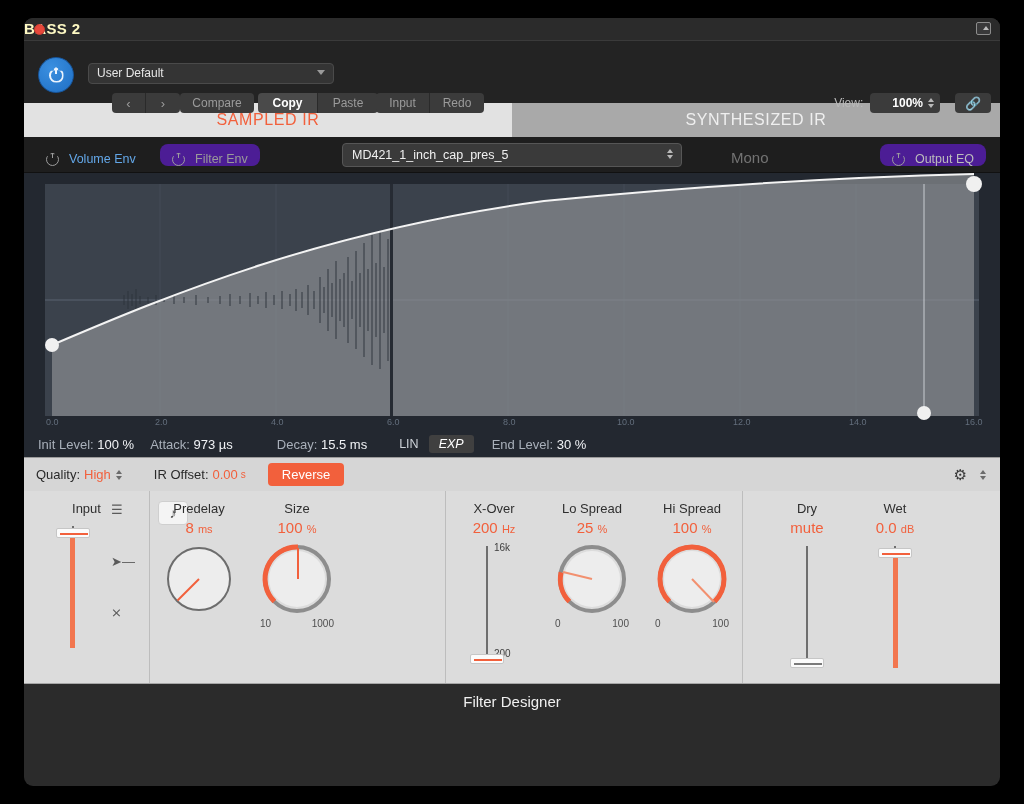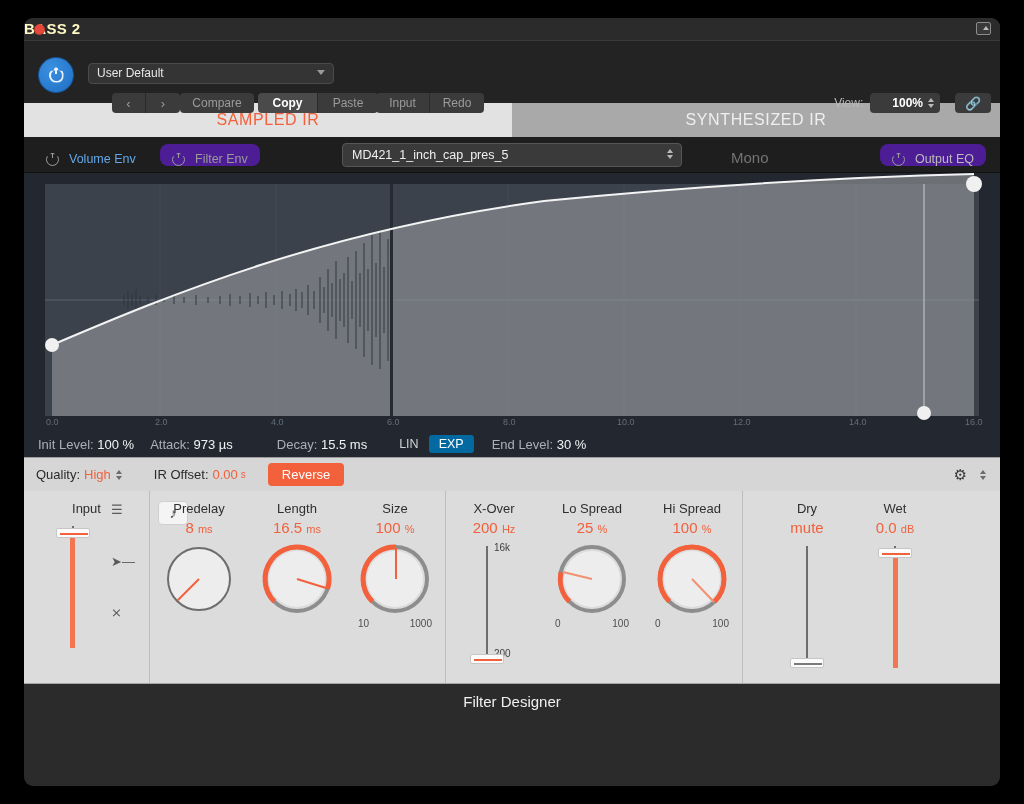--- a/index.html
+++ b/index.html
@@ -237,21 +237,21 @@
     font-size: 13px;
   }
   .ef { color: #a9b0ba; margin-left: 14px; }
   .ef b { color: #f0f2f5; font-weight: normal; }
   .lin-exp { display: flex; margin-left: 22px; }
   .lx {
     padding: 2px 10px; font-size: 12.5px;
     color: #cdd2d8;
     border-radius: 3px;
   }
-  .lx.on { background: #0369a1; color: #ffffff; }
+  .lx.on { background: #404040; color: #ffffff; font-style: italic; }
 
   
   .qualbar {
     position: relative;
     height: 34px;
     background: #d6d6d6;
     display: flex; align-items: center;
     border-top: 1px solid #9b9b9b;
   }
   .q-lbl { margin-left: 12px; font-size: 13px; color: #2a2a2a; }
@@ -604,35 +604,20 @@
           <span class="unit">ms</span>
         </span>
         <span class="knob">
           <svg width="74" height="74" viewBox="0 0 74 74">
             <circle cx="37" cy="37" r="31" fill="#ededed" stroke="#6d6d6d" stroke-width="2"></circle>
             <line x1="37" y1="37" x2="15.5" y2="58.5" stroke="#f2603c" stroke-width="2"></line>
           </svg>
         </span>
       </div>
 
-      <div class="ctl" style="width:98px">
-        <span class="name">Length</span>
-        <span class="val">
-          <span>16.5</span>
-          <span class="unit">ms</span>
-        </span>
-        <span class="knob">
-          <svg width="74" height="74" viewBox="0 0 74 74">
-            <circle cx="37" cy="37" r="32" fill="none" stroke="#8d8d8d" stroke-width="4"></circle>
-            <path d="M 14.4,59.6 A 32,32 0 1 1 67.5,47" fill="none" stroke="#f2603c" stroke-width="5"></path>
-            <circle cx="37" cy="37" r="28" fill="#ededed"></circle>
-            <line x1="37" y1="37" x2="66" y2="46" stroke="#f2603c" stroke-width="2"></line>
-          </svg>
-        </span>
-      </div>
 
       <div class="ctl" style="width:98px">
         <span class="name">Size</span>
         <span class="val">
           <span>100</span>
           <span class="unit">%</span>
         </span>
         <span class="knob">
           <svg width="74" height="74" viewBox="0 0 74 74">
             <circle cx="37" cy="37" r="32" fill="none" stroke="#8d8d8d" stroke-width="4"></circle>

